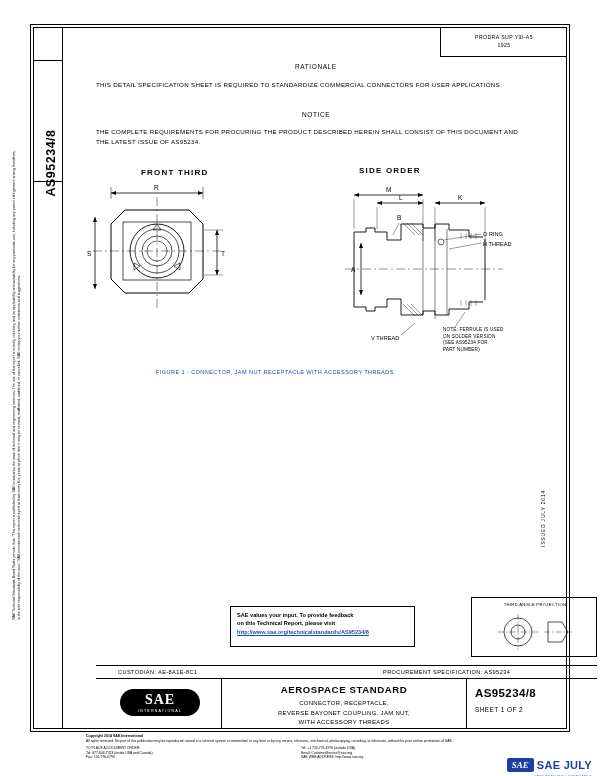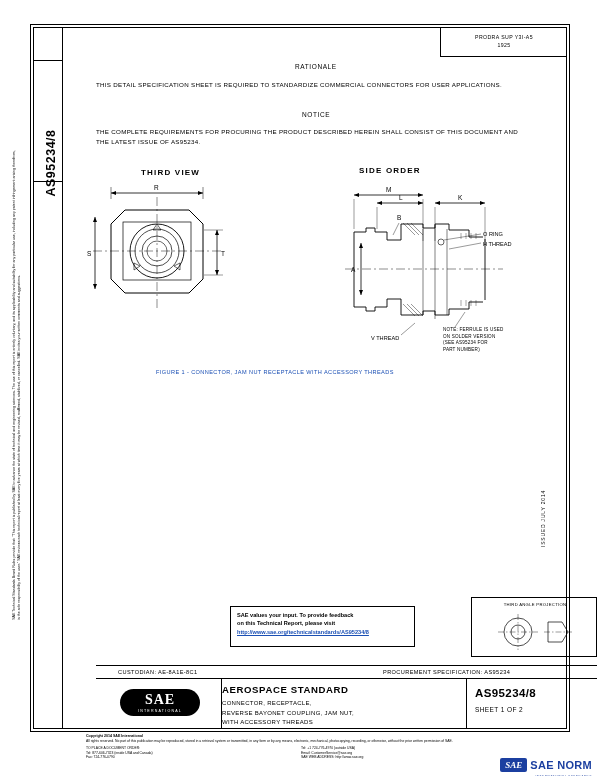--- a/index.html
+++ b/index.html
@@ -248,21 +248,21 @@
     font-size: 3.6px;
     letter-spacing: 1.2px;
     display: block;
   }
   .tb-mid {
     position: absolute;
     left: 126px; top: 0;
     width: 245px; height: 50px;
     border-right: 0.8px solid #000;
     box-sizing: border-box;
-    text-align: left;
+    text-align: center;
   }
   .tb-mid .t1 {
     font-size: 9.6px;
     font-weight: bold;
     letter-spacing: 0.6px;
     margin-top: 5px;
   }
   .tb-mid .t2 {
     font-size: 6px;
     line-height: 1.6;
@@ -353,21 +353,21 @@
   </div>
 
   <div class="content">
 
     <div class="rationale-title">RATIONALE</div>
     <div class="rationale-body">THIS DETAIL SPECIFICATION SHEET IS REQUIRED TO STANDARDIZE COMMERCIAL CONNECTORS FOR USER APPLICATIONS.</div>
 
     <div class="notice-title">NOTICE</div>
     <div class="notice-body">THE COMPLETE REQUIREMENTS FOR PROCURING THE PRODUCT DESCRIBED HEREIN SHALL CONSIST OF THIS DOCUMENT AND THE LATEST ISSUE OF AS95234.</div>
 
-    <div class="view-label" id="front-view-label">THIRD VIEW</div>
+    <div class="view-label" id="front-view-label">FRONT THIRD</div>
     <div class="view-label" id="side-view-label">SIDE ORDER</div>
 
     <svg class="drawing-svg" viewBox="0 0 504 702">
       <g stroke="#000" fill="none" stroke-width="0.8">
 
         <line x1="48" y1="166" x2="140" y2="166"></line>
         <path d="M48 166 l5 -2 l0 4 z" fill="#000" stroke="none"></path>
         <path d="M140 166 l-5 -2 l0 4 z" fill="#000" stroke="none"></path>
         <line x1="48" y1="160" x2="48" y2="172" stroke-width="0.5"></line>
         <line x1="140" y1="160" x2="140" y2="172" stroke-width="0.5"></line>
@@ -545,17 +545,17 @@
       <div class="footer-col">
         <div>Tel: +1 724-776-4970 (outside USA)</div>
         <div>Email: CustomerService@sae.org</div>
         <div>SAE WEB ADDRESS: http://www.sae.org</div>
       </div>
     </div>
   </div>
 
   <div class="watermark">
     <span class="wm-badge">SAE</span>
-    <span class="wm-text">SAE NORM</span>
+    <span class="wm-text">SAE JULY</span>
   </div>
   <div class="wm-sub">INTERNATIONAL STANDARDS</div>
 
 </div>
 
 </body></html>

